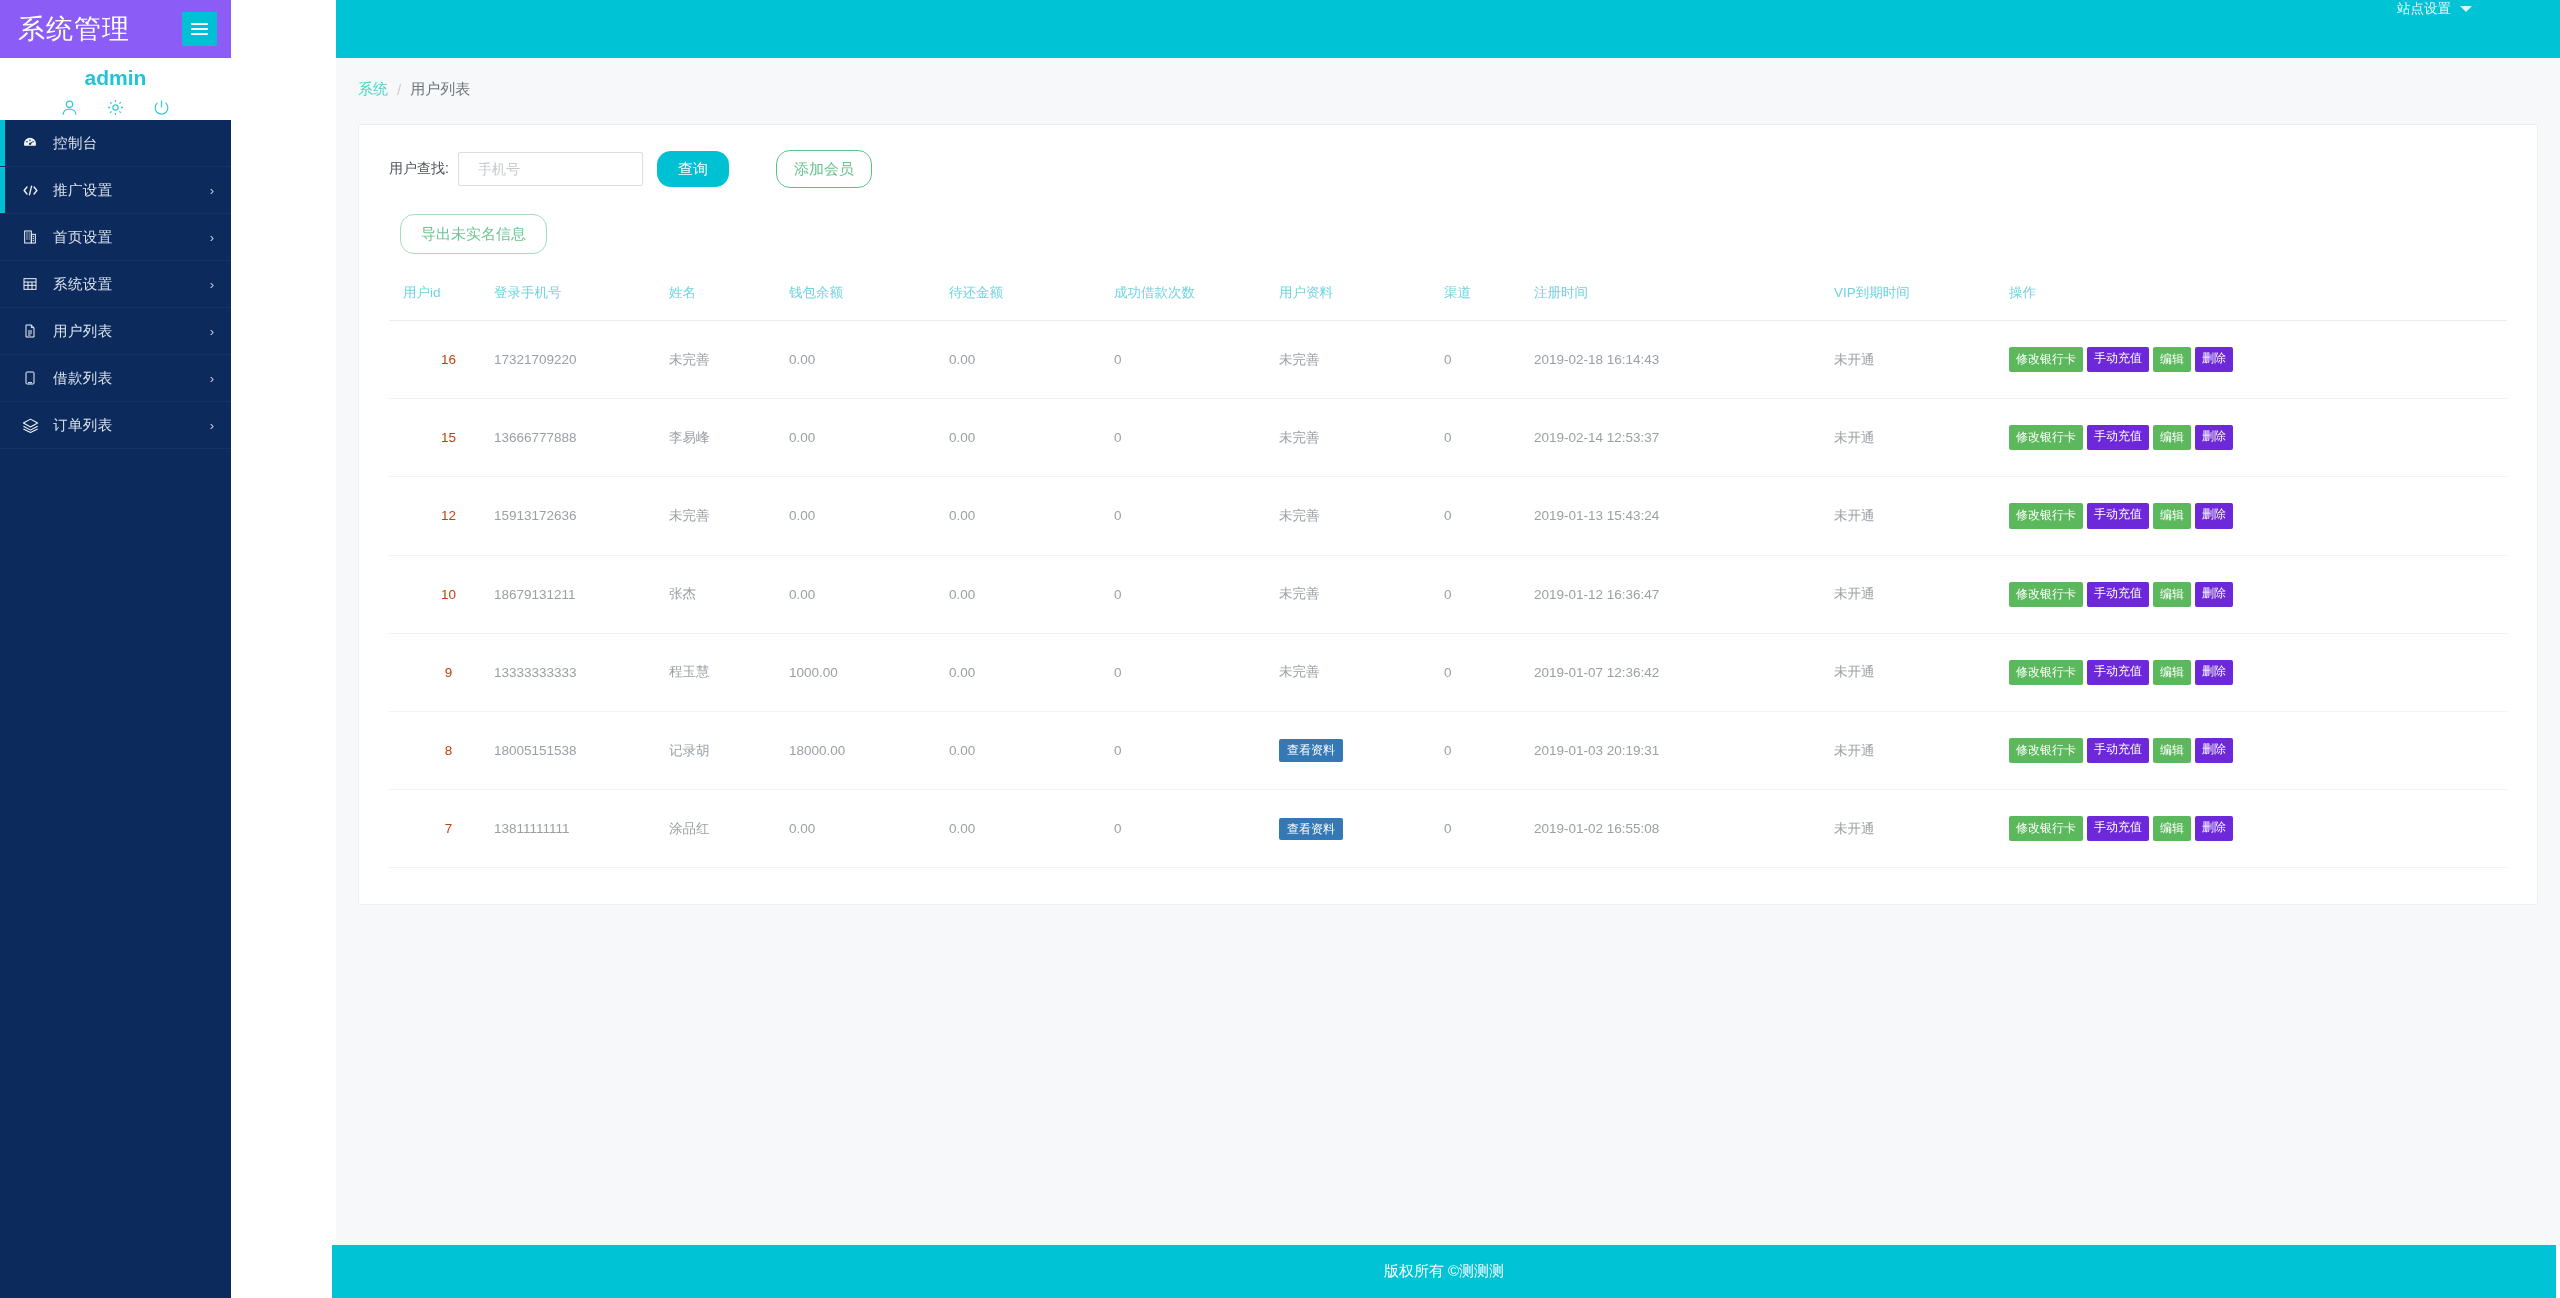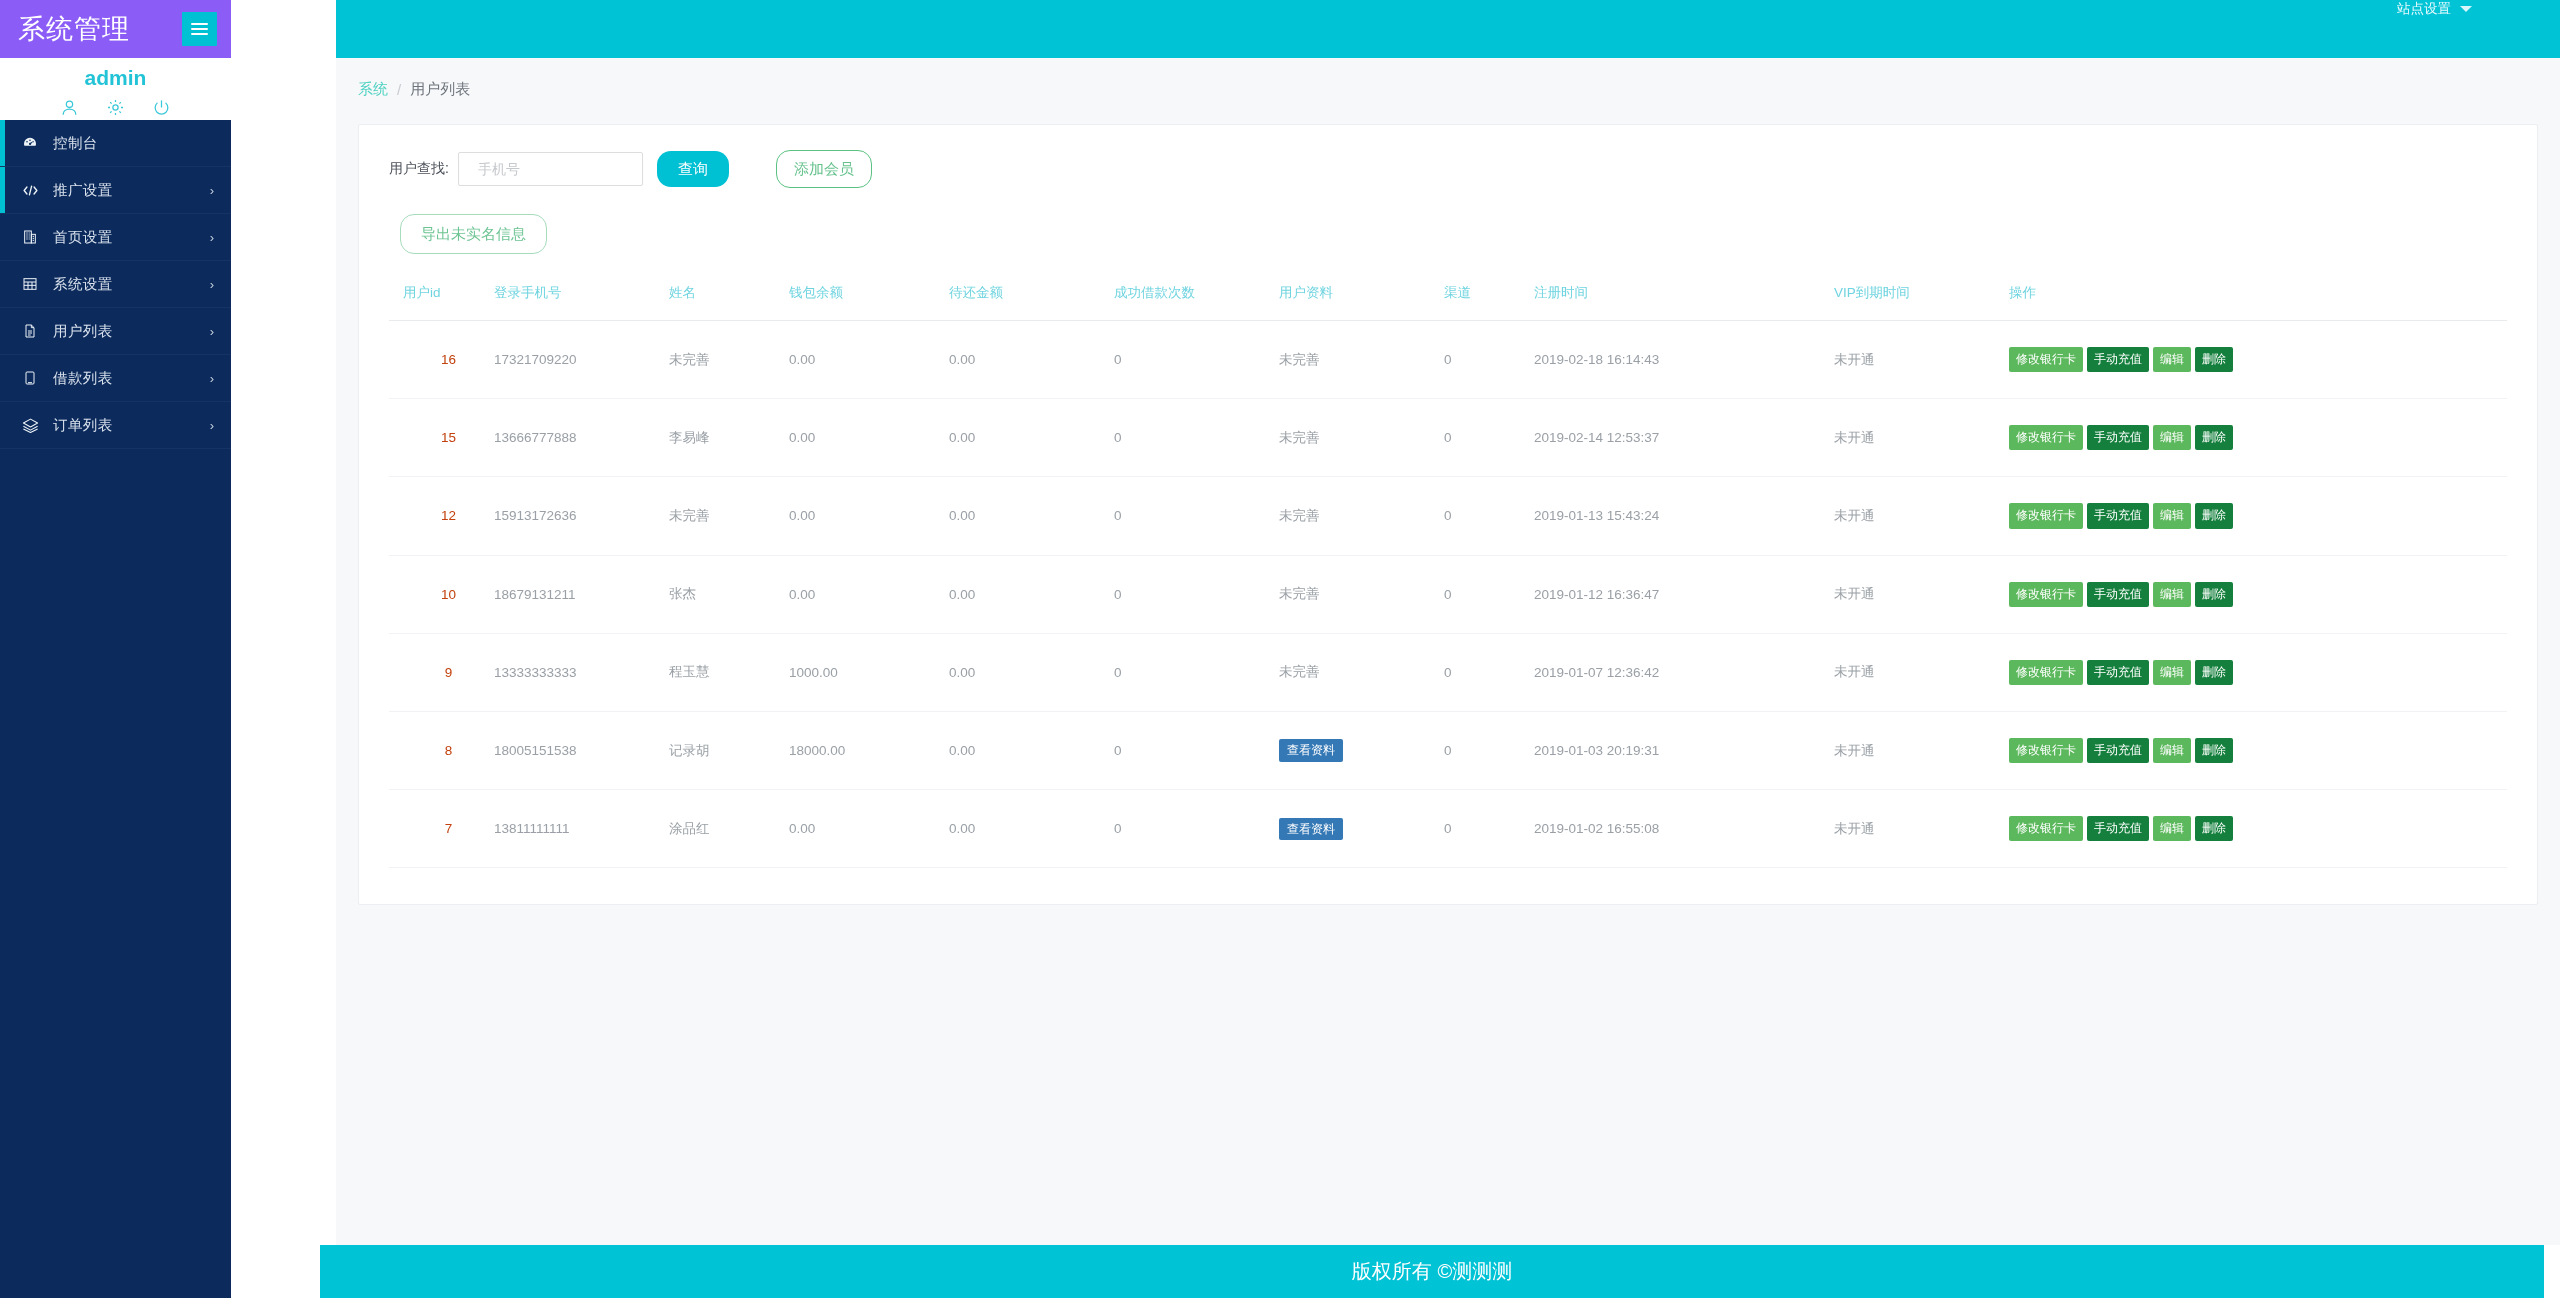--- a/index.html
+++ b/index.html
@@ -170,29 +170,29 @@
     line-height: 1.2;
   }
   .ops { display: flex; gap: 4px; align-items: center; }
   .op-btn {
     font-family: "Liberation Sans", sans-serif;
     border: none; border-radius: 2px; color: #fff;
     font-size: 12px; padding: 6px 7px; cursor: pointer; line-height: 1.1;
     white-space: nowrap;
   }
   .op-green { background: #5cb85c; }
-  .op-red   { background: #15803d; }
+  .op-red   { background: #6d28d9; font-family: Liberation Mono, monospace; }
 
   
   .footer {
-    position: absolute; left: 320px; top: 1245px;
+    position: absolute; left: 332px; top: 1245px;
     width: 2224px; height: 53px;
     background: #00c3d6;
     display: flex; align-items: center; justify-content: center;
-    color: #ffffff; font-size: 20px;
+    color: #ffffff; font-size: 15px;
   }
   .page-edge-left {
     position: absolute; left: 231px; top: 0; width: 105px; height: 1298px;
     background: #ffffff;
   }
 </style>
 </head>
 <body>
 
 <div class="app">

